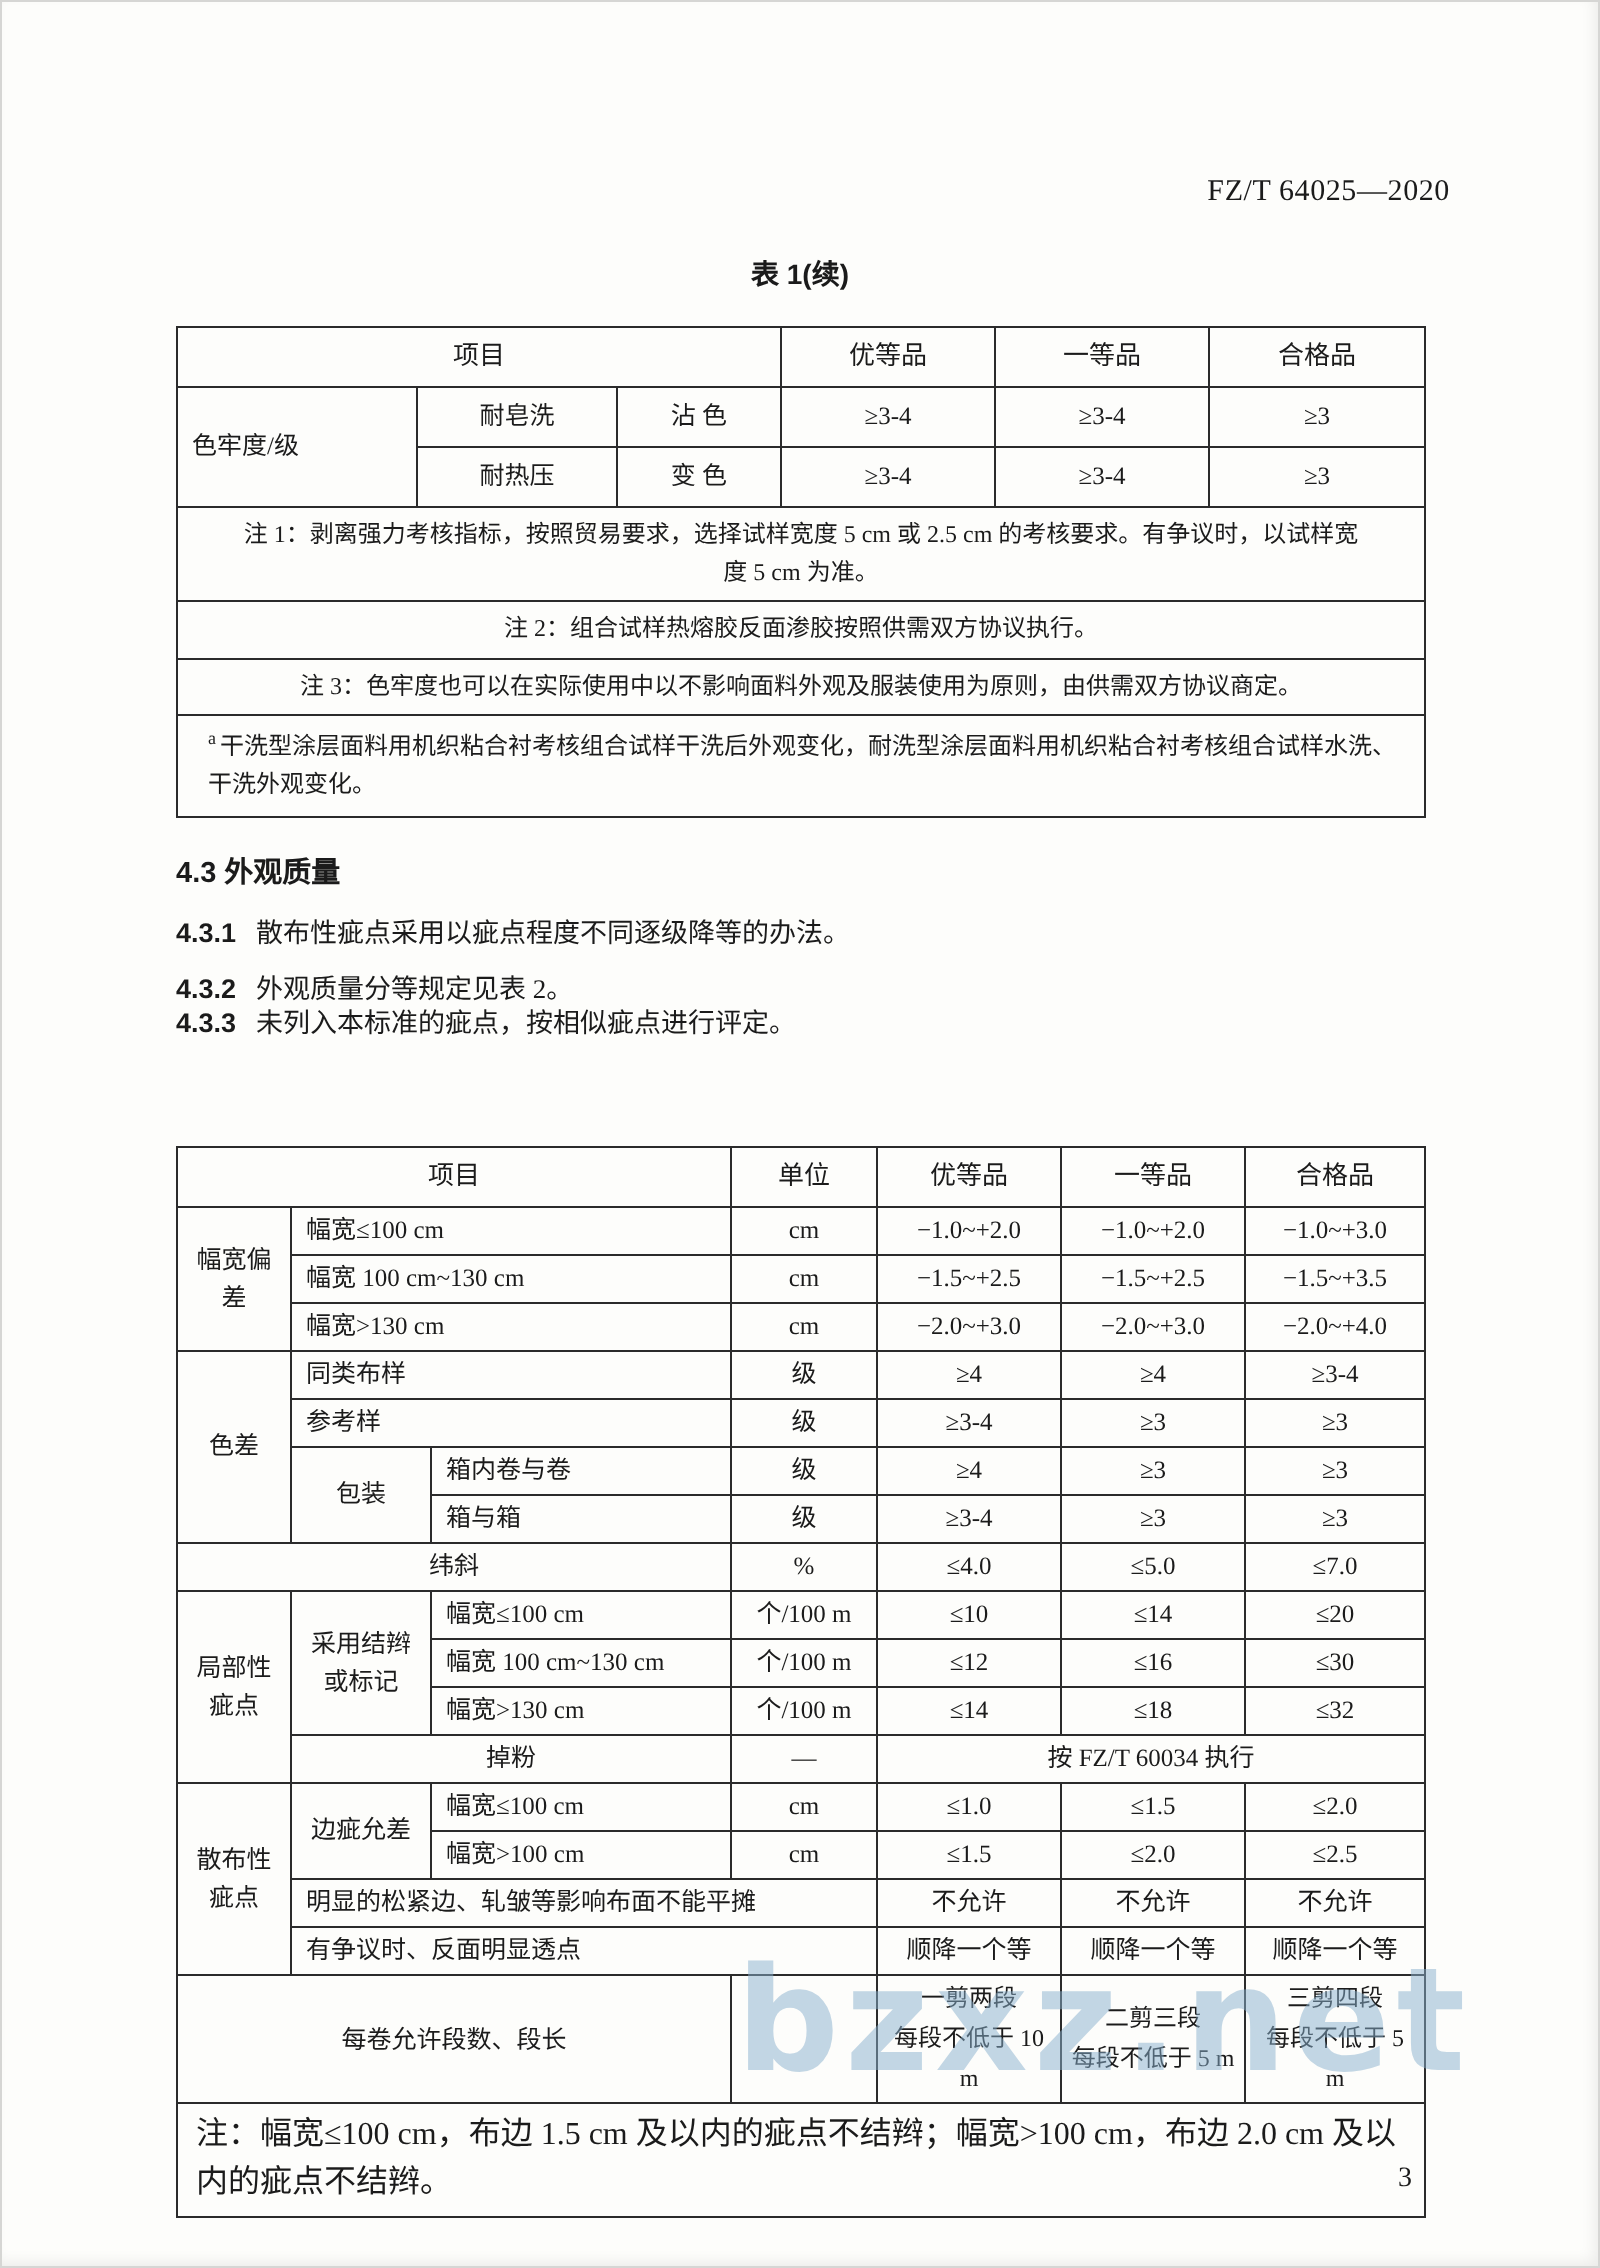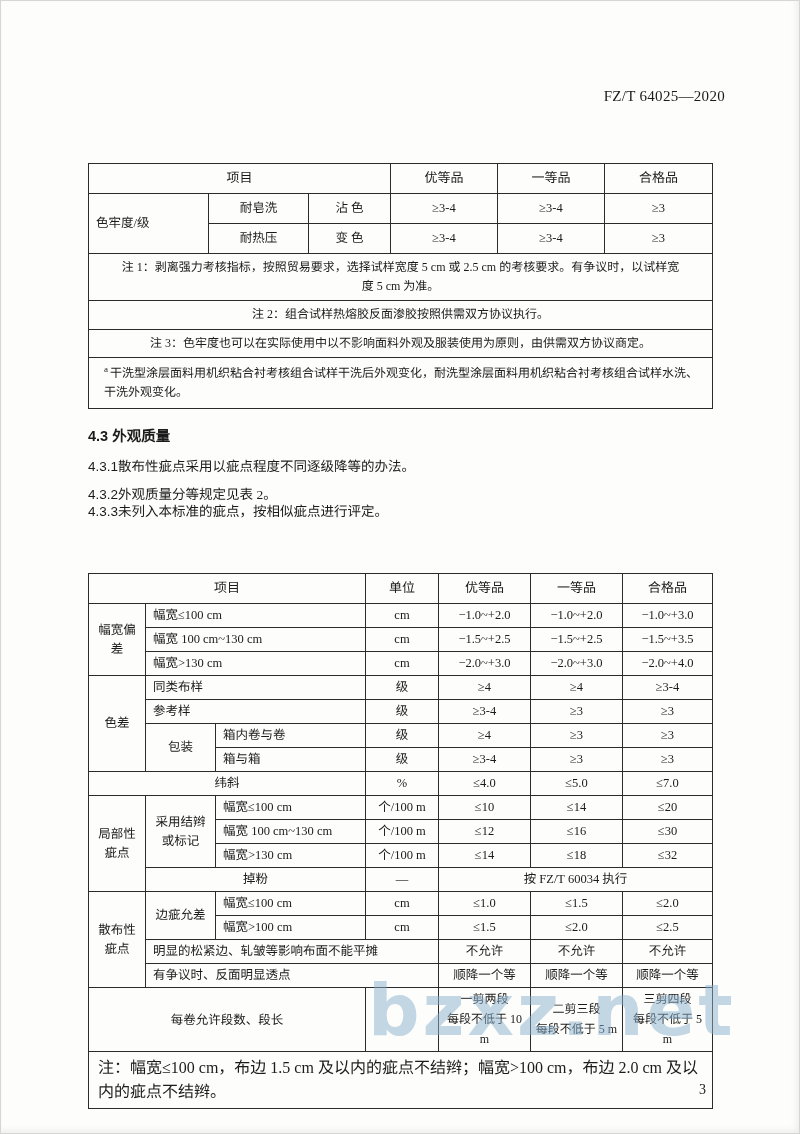--- a/index.html
+++ b/index.html
@@ -29,37 +29,38 @@
   td.note-cell{font-size:12px;text-align:center;padding:4px 28px;line-height:1.6}
   td.footnote-cell{font-size:12px;text-align:left;padding:4px 10px 6px 15px;line-height:1.6}
   td.tbl-note{font-size:16px;text-align:left;padding:4px 9px;line-height:1.5}
   sup{font-size:9px;margin-right:2px}
   .seg-line{font-size:12px;line-height:1.65}
 
   .sec-head{position:absolute;left:88px;top:424px;font-weight:700;font-size:14.5px;
             font-family:"Liberation Sans","DejaVu Sans",sans-serif}
   .sec-head .num{margin-right:4px}
   .clause{position:absolute;left:88px;font-size:13.5px}
-  .clause .num{font-weight:400;font-family:"Liberation Sans","DejaVu Sans",sans-serif;margin-right:0}
+  .clause .num{font-weight:700;font-family:"Liberation Sans","DejaVu Sans",sans-serif;margin-right:10px}
   #clause-0{top:455px}
   #clause-1{top:483px}
   #clause-2{top:500px}
 
   .page-num{position:absolute;top:1082px;right:94px;font-size:14px}
   .watermark{position:absolute;left:368px;top:968px;font-size:72px;font-weight:700;
              font-family:"DejaVu Sans","Liberation Sans",sans-serif;color:rgba(136,176,206,.5);
              letter-spacing:3px;z-index:5;pointer-events:none}
 </style>
 </head>
 <body>
 
 <div class="page">
 
   <div class="std-code">FZ/T 64025—2020</div>
 
+  <div class="caption" id="t1-caption">表 1(续)</div>
 
   <table class="tbl" id="table1">
     <colgroup>
       <col style="width:120px">
         <col style="width:100px">
         <col style="width:82px">
       <col style="width:107px">
         <col style="width:107px">
         <col style="width:108px">
     </colgroup>

